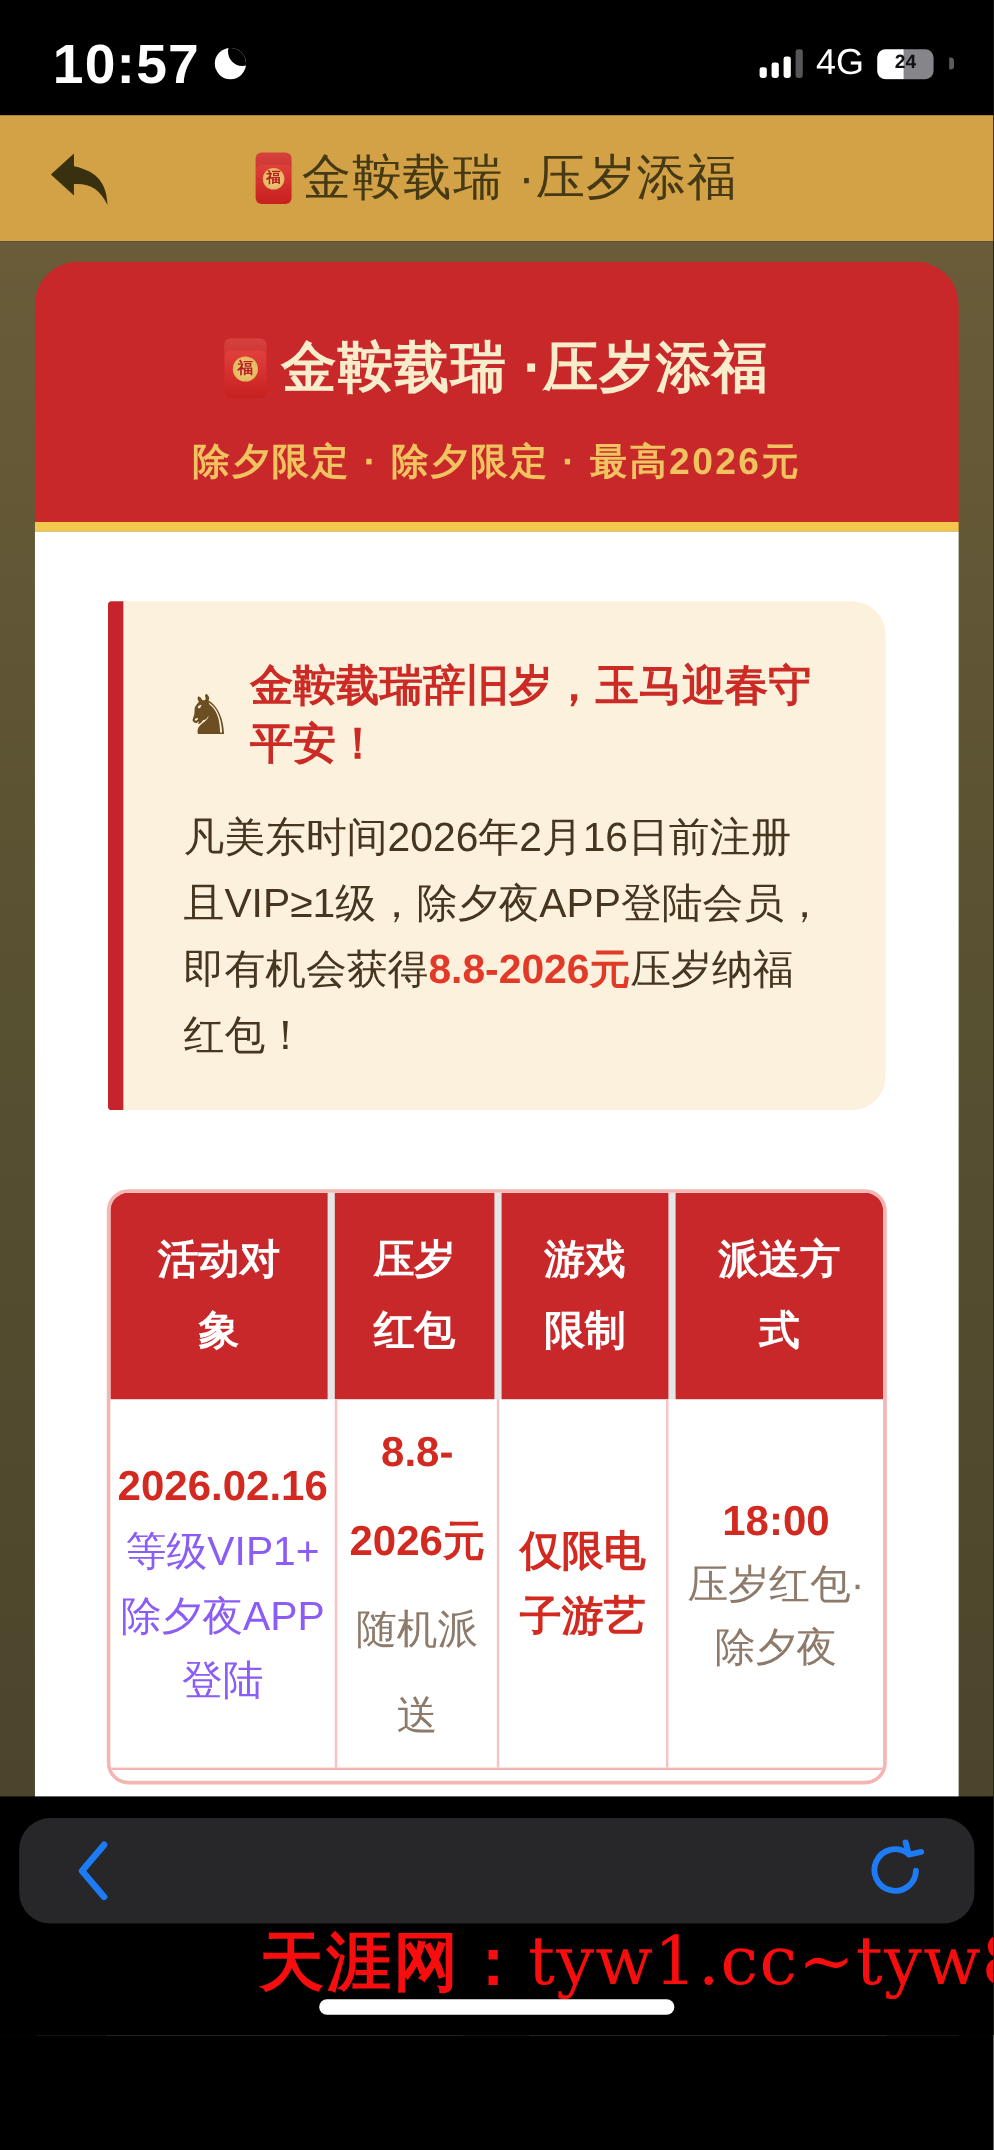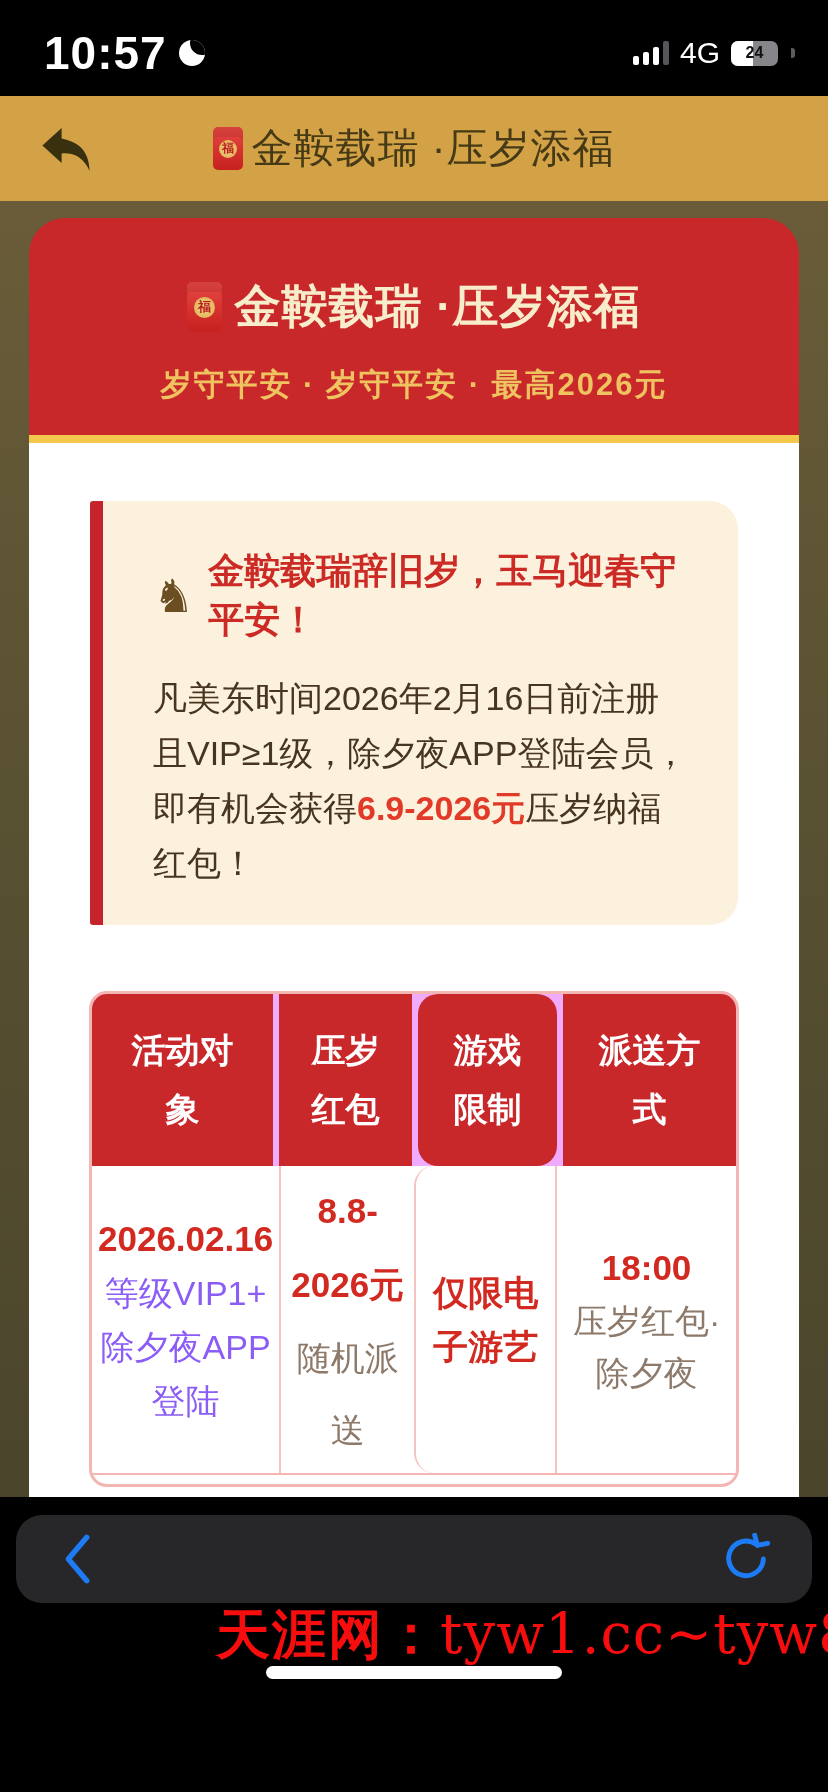--- a/index.html
+++ b/index.html
@@ -50,26 +50,26 @@
   .notice { width:648px; margin:58px auto 0; display:flex; }
   .notice-bar { width:13px; background:#c5242c; border-radius:3px 0 0 3px; }
   .notice-body { flex:1; background:#fcf1dd; border-radius:0 28px 28px 0; padding:46px 48px 34px 50px; }
   .notice-title { display:flex; align-items:center; gap:14px; color:#cb2a25; font-size:36px; font-weight:700; }
   .horse { font-size:46px; color:#6b4f23; line-height:1; }
   .notice-text { margin-top:26px; font-size:34px; line-height:55px; color:#46351f; }
   .hl { color:#e23a28; font-weight:700; }
 
   
   .promo-table { width:650px; margin:66px auto 0; border:3px solid #f3b6b2; border-radius:18px; overflow:hidden; background:#fff; }
-  .t-head { display:flex; gap:6px; background:#f0abfc; }
+  .t-head { display:flex; gap:6px; background:#e5e5e5; }
   .t-head .th { background:#c9282b; color:#fff; font-size:34px; font-weight:700; height:172px; display:flex; align-items:center; justify-content:center; text-align:center; line-height:1.75; padding:0 28px; }
   .t-body { display:flex; border-bottom:2px solid #f3b6b2; margin-bottom:9px; }
   .t-body .td { height:307px; display:flex; flex-direction:column; align-items:center; justify-content:center; text-align:center; padding:0 6px; }
   .t-body .td + .td { border-left:2px solid #f5c4c0; }
-  .c1 { flex:0 0 181px; } .c2 { flex:0 0 133px; } .c3 { flex:0 0 139px;border-radius:20px; } .c4 { flex:1; }
+  .c1 { flex:0 0 181px; } .c2 { flex:0 0 133px; } .c3 { flex:0 0 139px; } .c4 { flex:1; }
   .t-body .c1 { flex-basis:184px; } .t-body .c2 { flex-basis:135px;gap:20px; } .t-body .c3 { flex-basis:141px; }
   .red-val { color:#d22a20; font-size:35px; font-weight:700; line-height:54px; }
   .dark-val { color:#8b5cf6; font-size:34px; line-height:54px; }
   .dim-val { color:#8d7a6a; font-size:34px; line-height:52px; }
 
   
   .cards-row { width:650px; margin:64px auto 0; display:flex; gap:54px; }
   .m-card { flex:1; background:#fdf7f2; border:3px solid #f7c9c6; border-radius:22px; height:240px; padding-top:32px; }
   .m-head { display:flex; align-items:center; justify-content:center; gap:24px; }
   .m-circle { width:64px; height:64px; border-radius:50%; display:flex; align-items:center; justify-content:center; }
@@ -131,35 +131,35 @@
   <div class="page">
     <div class="sheet">
 
       <div class="banner">
         <div class="banner-title">
           <span class="envelope big">
             <span class="fu-circle">福</span>
           </span>
           <span>金鞍载瑞 ·压岁添福</span>
         </div>
-        <div class="banner-sub">岁守平安 · 岁守平安 · 最高2026元</div>
+        <div class="banner-sub">除夕限定 · 除夕限定 · 最高2026元</div>
       </div>
       <div class="gold-stripe"></div>
 
       <div class="content">
 
         <div class="notice">
           <div class="notice-bar"></div>
           <div class="notice-body">
             <div class="notice-title">
               <span class="horse">♞</span>
               <span>金鞍载瑞辞旧岁，玉马迎春守平安！</span>
             </div>
             <div class="notice-text">
-              <span>凡美东时间2026年2月16日前注册且VIP≥1级，除夕夜APP登陆会员，即有机会获得</span><span class="hl">6.9-2026元</span><span>压岁纳福红包！</span>
+              <span>凡美东时间2026年2月16日前注册且VIP≥1级，除夕夜APP登陆会员，即有机会获得</span><span class="hl">8.8-2026元</span><span>压岁纳福红包！</span>
             </div>
           </div>
         </div>
 
         <div class="promo-table">
           <div class="t-head">
             <div class="th c1">活动对象</div>
             <div class="th c2">压岁红包</div>
             <div class="th c3">游戏限制</div>
             <div class="th c4">派送方式</div>

